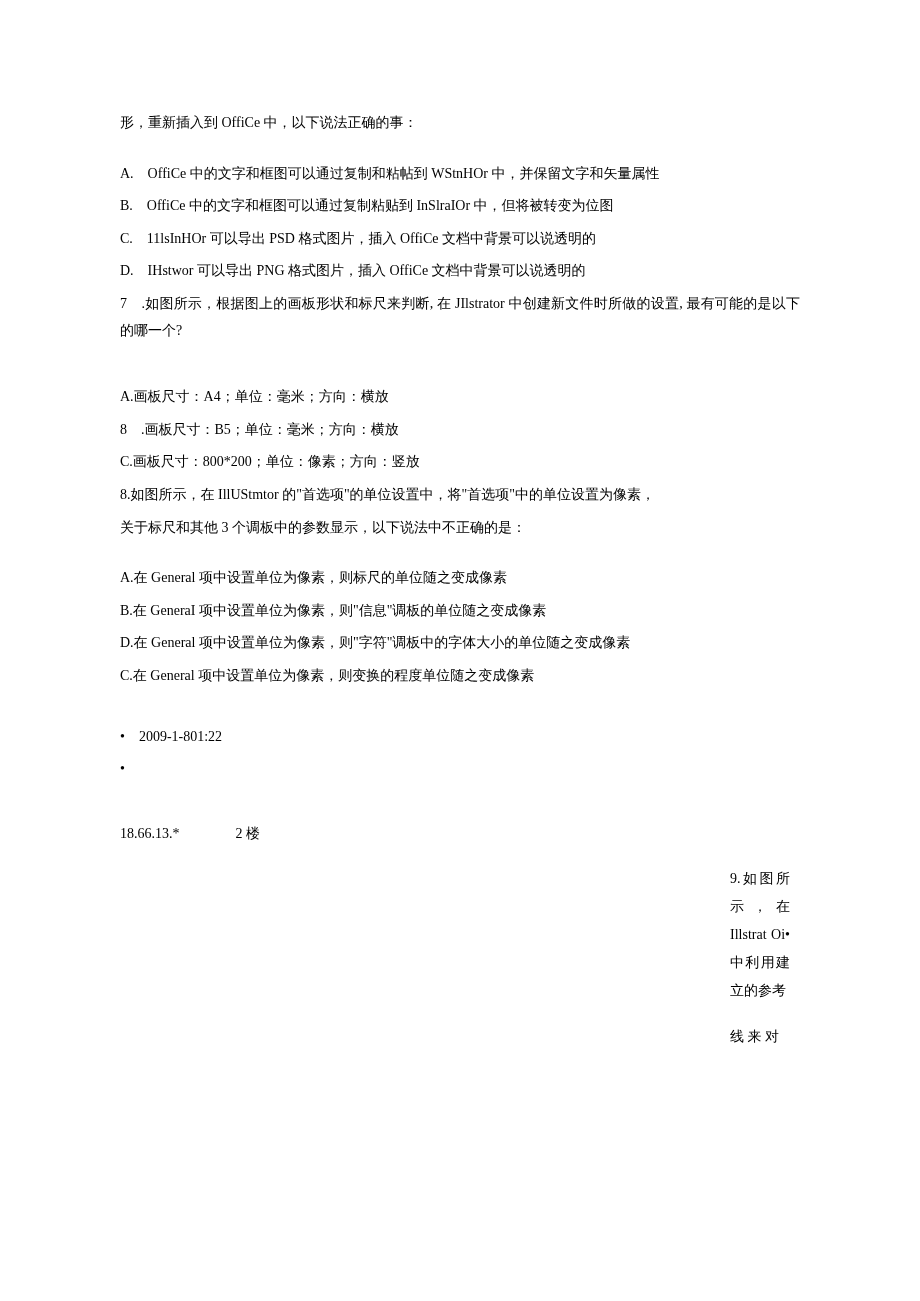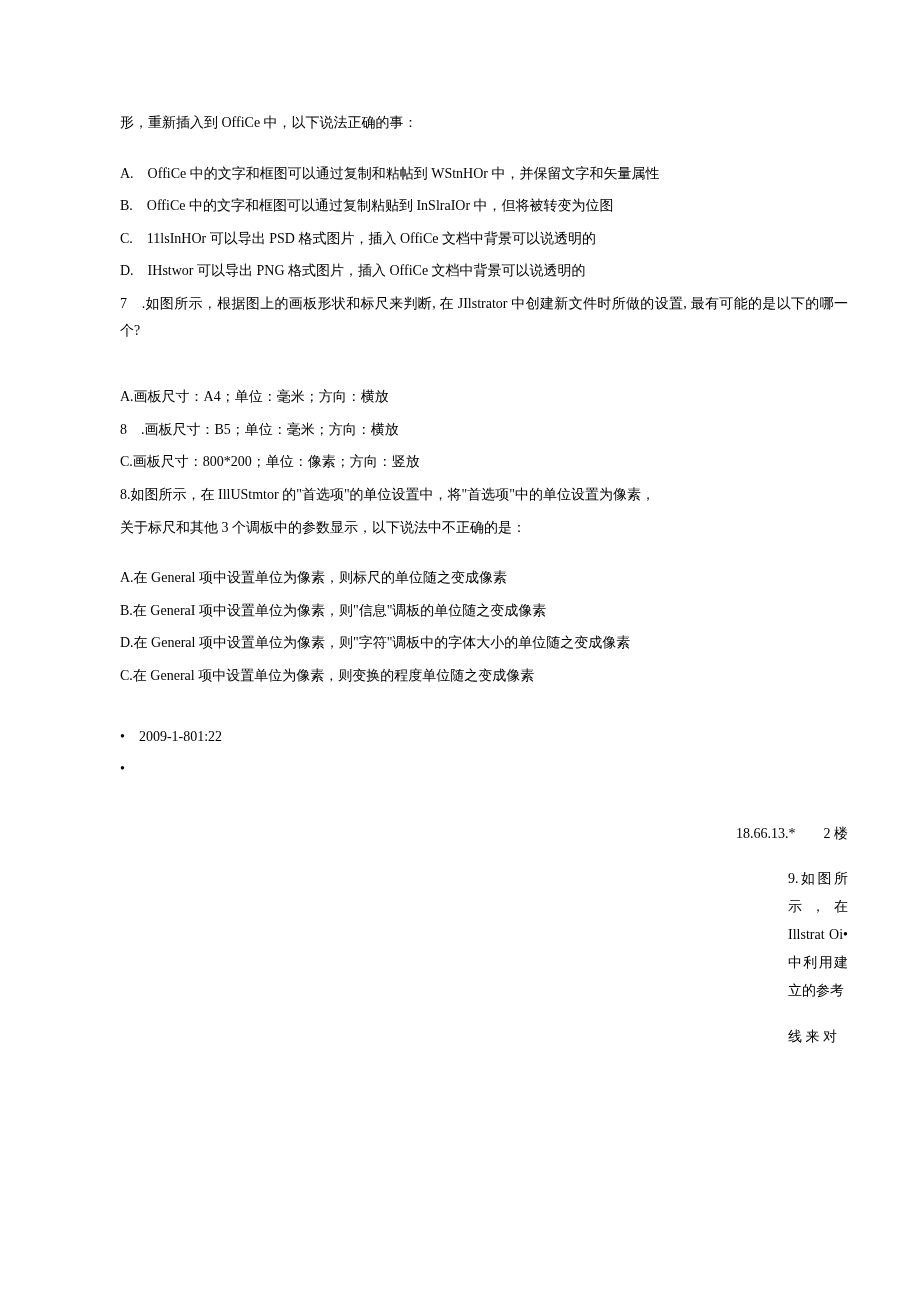--- a/index.html
+++ b/index.html
@@ -7,50 +7,49 @@
     padding: 0;
     background: #ffffff;
     font-family: "SimSun", "宋体", serif;
     font-size: 14px;
     color: #000000;
     line-height: 1.9;
   }
   .page {
     width: 920px;
     min-height: 1301px;
-    padding: 110px 72px 60px 120px;
+    padding: 110px 120px 60px 120px;
     box-sizing: border-box;
     position: relative;
   }
   .para {
     margin: 0 0 6px 0;
     text-align: justify;
   }
   .spacer-sm { height: 18px; }
   .spacer-md { height: 34px; }
   .english {
     font-family: "Times New Roman", serif;
   }
   .meta-block {
     margin-top: 10px;
   }
   .bullet-line {
     margin: 0 0 6px 0;
   }
   .right-meta {
     display: flex;
-    justify-content: flex-end;
-    gap: 28px;
+    gap: 56px;
     padding-right: 0;
     margin-top: 38px;
   }
   .narrow-col {
     width: 60px;
     margin-left: auto;
-    margin-right: 0;
+    margin-right: 10px;
     text-align: justify;
     line-height: 2.0;
   }
 </style>
 </head>
 <body>
 
 <div class="page">
 
   <p class="para">形，重新插入到 OffiCe 中，以下说法正确的事：</p>

